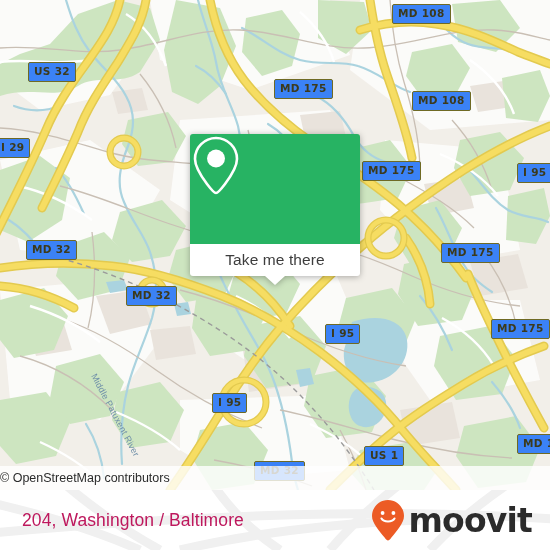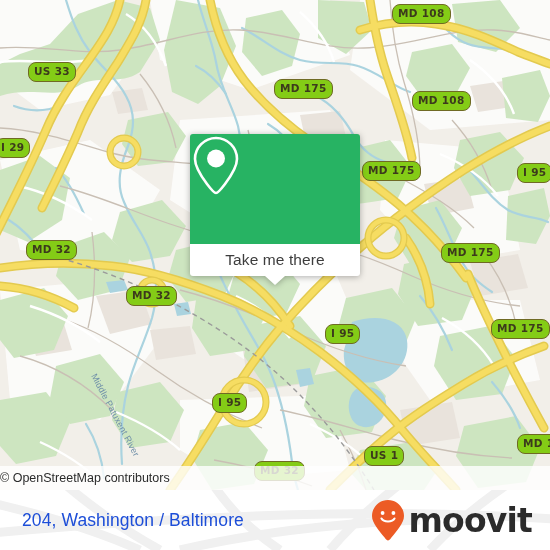--- a/index.html
+++ b/index.html
@@ -33,23 +33,23 @@
   }
   #map svg {
     position: absolute;
     left: 0;
     top: 0;
   }
 
   
   .shield {
     position: absolute;
-    background: #84cc16;
+    background: #3b82f6;
     border: 1.6px solid #6f6a24;
-    border-radius: 8px;
+    border-radius: 2px;
     color: #3c3a1c;
     font-family: "DejaVu Sans", sans-serif;
     font-size: 10.5px;
     font-weight: bold;
     letter-spacing: 0.3px;
     line-height: 1;
     padding: 3px 5px 4px 5px;
     white-space: nowrap;
     box-sizing: border-box;
   }
@@ -141,21 +141,21 @@
     width: 550px;
     height: 60px;
     opacity: 1;
   }
   #footer-title {
     position: absolute;
     left: 22px;
     top: 50%;
     transform: translateY(-50%);
     font-size: 17.5px;
-    color: #1d4ed8;
+    color: #be185d;
     font-family: "Liberation Sans", sans-serif;
     letter-spacing: 0.1px;
     white-space: nowrap;
   }
   #brand {
     position: absolute;
     right: 18px;
     top: 50%;
     transform: translateY(-50%);
     display: flex;
@@ -367,21 +367,21 @@
           <circle cx="152" cy="292" r="12"></circle>
         </g>
 
         <g fill="none" stroke="#9a9a9a" stroke-width="1.4" stroke-dasharray="5 4">
           <path d="M60 258 C110 272, 156 292, 200 318 C244 344, 282 374, 314 410 C338 436, 358 464, 374 490"></path>
         </g>
       </g>
     </svg>
 
     <div class="shield" style="left:392px; top:4px;">MD 108</div>
-    <div class="shield" style="left:28px; top:62px;">US 33</div>
+    <div class="shield" style="left:28px; top:62px;">US 32</div>
     <div class="shield" style="left:274px; top:79px;">MD 175</div>
     <div class="shield" style="left:412px; top:91px;">MD 108</div>
     <div class="shield" style="left:-5px; top:138px;">I 29</div>
     <div class="shield" style="left:362px; top:161px;">MD 175</div>
     <div class="shield" style="left:517px; top:163px;">I 95</div>
     <div class="shield" style="left:26px; top:240px;">MD 32</div>
     <div class="shield" style="left:441px; top:243px;">MD 175</div>
     <div class="shield" style="left:126px; top:286px;">MD 32</div>
     <div class="shield" style="left:325px; top:324px;">I 95</div>
     <div class="shield" style="left:491px; top:319px;">MD 175</div>

